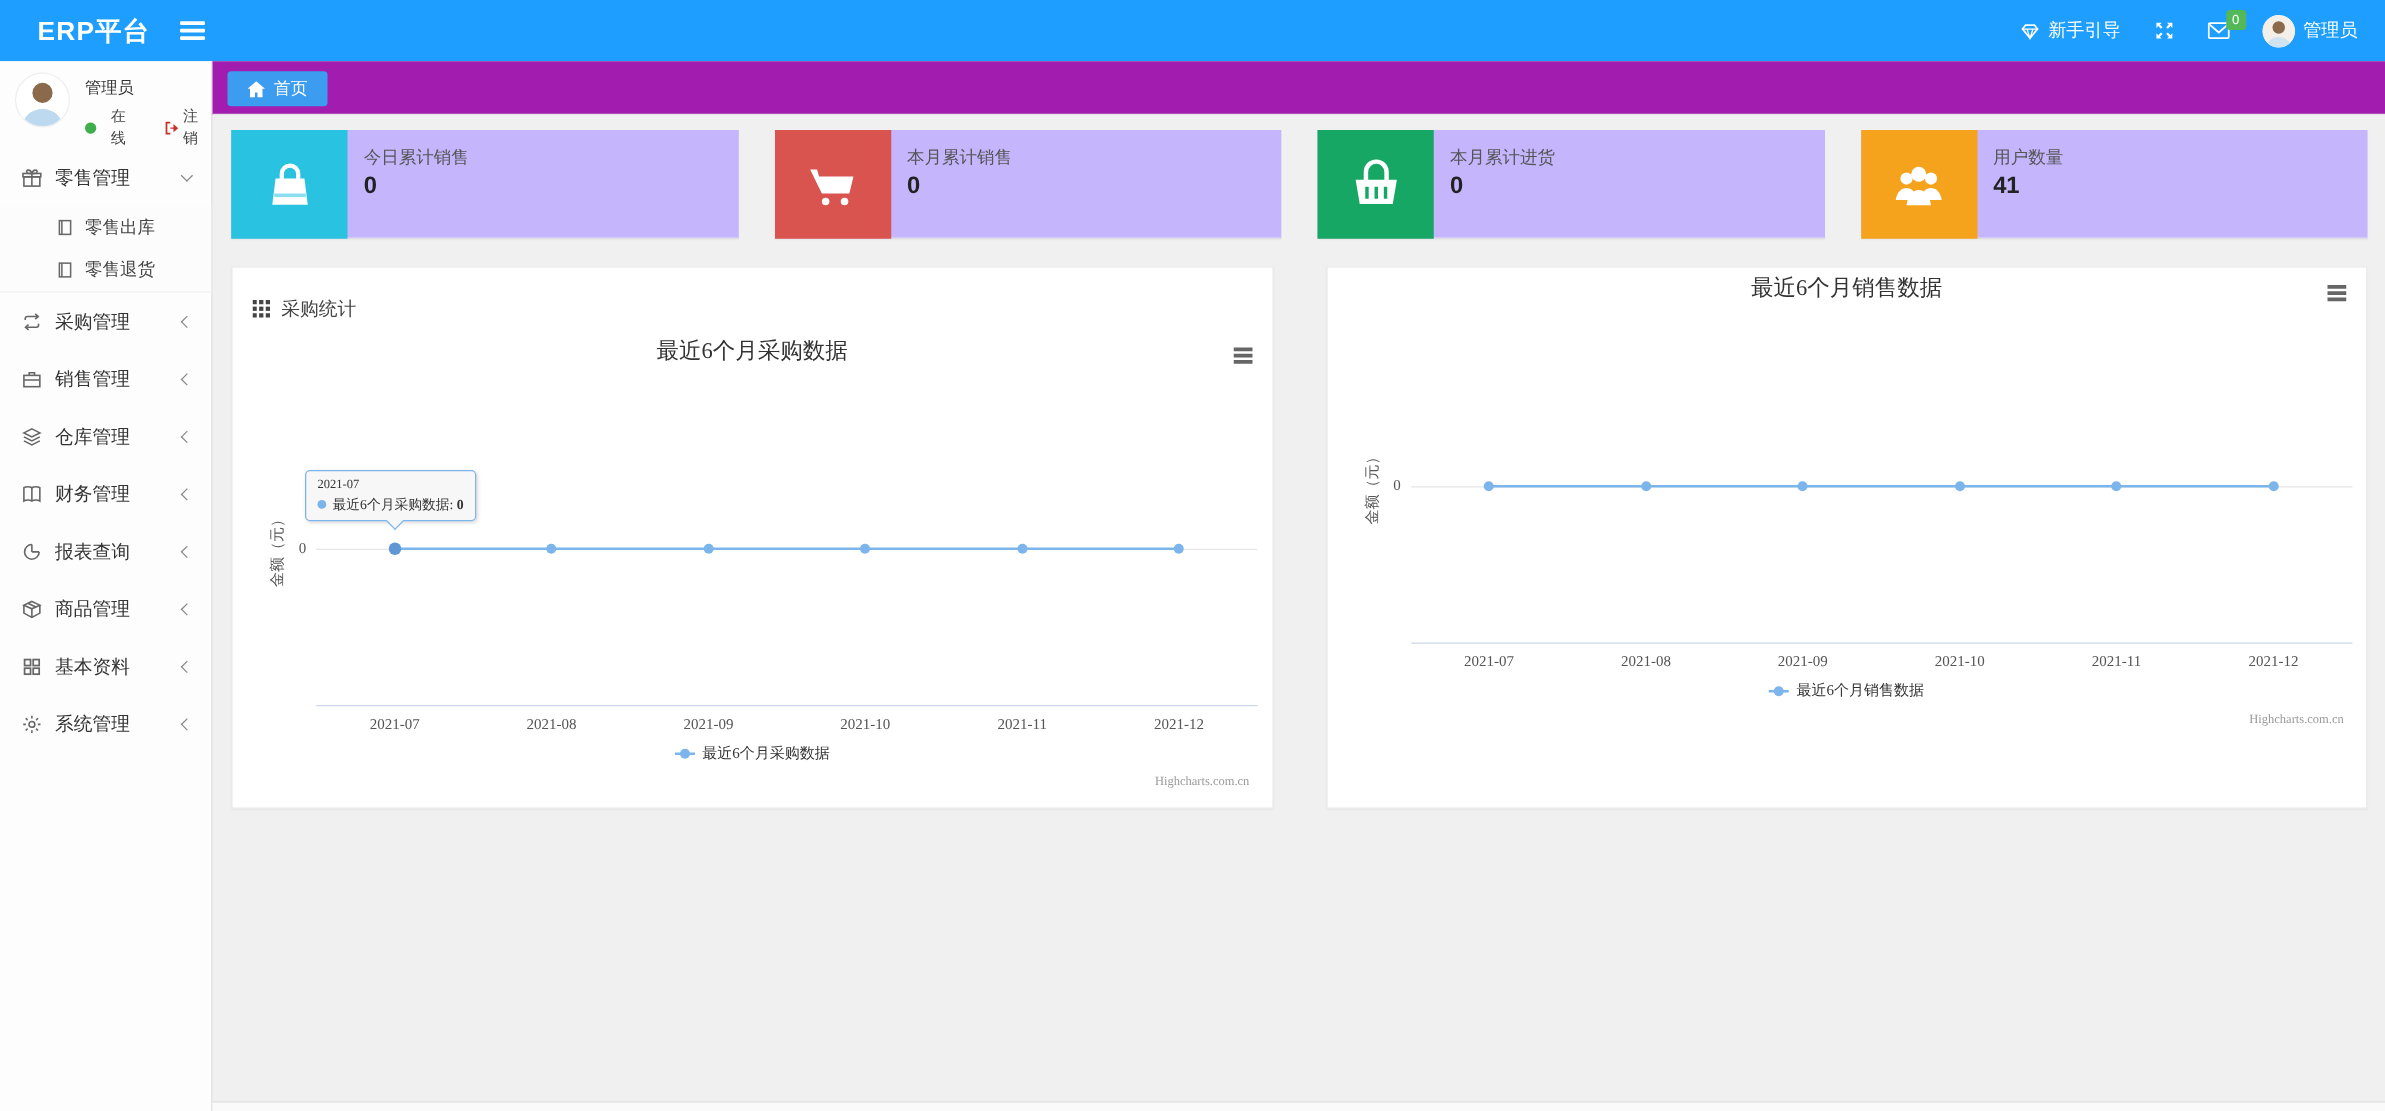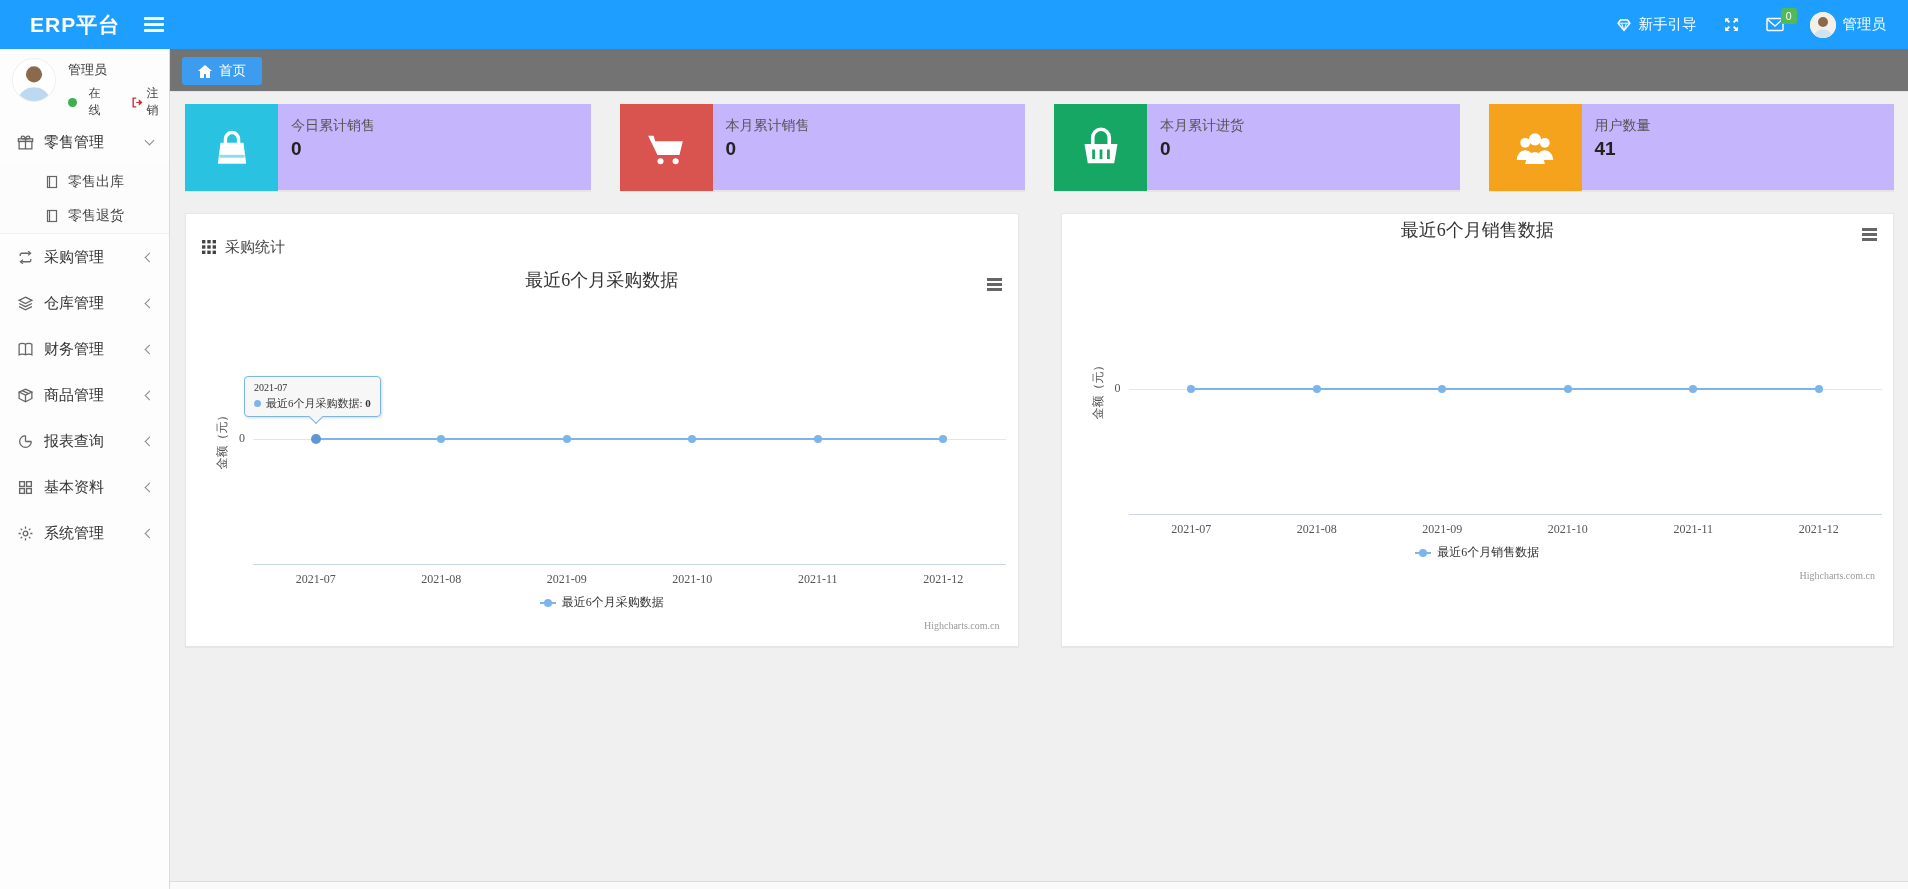--- a/index.html
+++ b/index.html
@@ -38,21 +38,21 @@
   .menu-item .mi-label { font-size:15px; flex:1; }
   .chev { width:7px; height:7px; border-left:1.6px solid #888; border-bottom:1.6px solid #888; flex:none; }
   .chev.left { transform:rotate(45deg); }
   .chev.down { transform:rotate(-45deg); margin-top:-3px; }
   .submenu { background:#fcfcfc; border-bottom:1px solid #f1f1f1; }
   .submenu-item { height:34px; display:flex; align-items:center; padding-left:45px; cursor:pointer; color:#444; }
   .submenu-item .mi-icon { width:14px; height:14px; margin-right:9px; }
   .submenu-item .mi-label { font-size:14px; }
 
   
-  .crumb-strip { height:43px; background:#737373; border-bottom:1px solid #e3e3e3; position:relative;text-align:right; }
+  .crumb-strip { height:43px; background:#a21caf; border-bottom:1px solid #e3e3e3; position:relative;text-align:right; }
   .home-tab { position:absolute; left:12px; top:8px; height:28px; padding:0 16px; background:#3c9cf0;
     border-radius:3px; color:#fff; font-size:13.5px; display:flex; align-items:center; gap:7px; cursor:pointer; }
 
   
   .content { padding:12px 14px 0 15px; }
   .cards { display:flex; gap:29px; }
   .card { flex:1; height:87px; background:#c4b5fd; display:flex; border-bottom:1px solid #e4e4e4;
     box-shadow:0 1px 1px rgba(0,0,0,.04); }
   .card-icon { width:93px; height:87px; flex:none; display:flex; align-items:center; justify-content:center; }
   .card-body { padding:13px 0 0 13px; }
@@ -183,63 +183,73 @@
               <path d="M3 6.5v-1A1.5 1.5 0 0 1 4.5 4H12"></path>
               <path d="M10.5 2 12.8 4 10.5 6"></path>
               <path d="M13 9.5v1a1.5 1.5 0 0 1-1.5 1.5H4"></path>
               <path d="M5.5 14 3.2 12 5.5 10"></path>
             </svg>
         </span>
         <span class="mi-label">采购管理</span>
         <span class="chev left"></span>
       </div>
 
+      <div class="menu-item">
+        <span class="mi-icon">
+          <svg width="17" height="17" viewBox="0 0 16 16" fill="none" stroke="#666" stroke-width="1.2">
+              <rect x="2" y="5" width="12" height="8.5"></rect>
+              <path d="M6 5V3h4v2M2 8.5h12"></path>
+            </svg>
+        </span>
+        <span class="mi-label">销售管理</span>
+        <span class="chev left"></span>
+      </div>
 
       <div class="menu-item">
         <span class="mi-icon">
           <svg width="17" height="17" viewBox="0 0 16 16" fill="none" stroke="#666" stroke-width="1.2">
               <path d="M8 2 14 5 8 8 2 5z"></path>
               <path d="M2 8l6 3 6-3M2 11l6 3 6-3"></path>
             </svg>
         </span>
         <span class="mi-label">仓库管理</span>
         <span class="chev left"></span>
       </div>
 
       <div class="menu-item">
         <span class="mi-icon">
           <svg width="17" height="17" viewBox="0 0 16 16" fill="none" stroke="#666" stroke-width="1.2">
               <path d="M8 3C6.5 2 3.5 2 2 3v10c1.5-1 4.5-1 6 0 1.5-1 4.5-1 6 0V3c-1.5-1-4.5-1-6 0z"></path>
               <path d="M8 3v10"></path>
             </svg>
         </span>
         <span class="mi-label">财务管理</span>
+        <span class="chev left"></span>
+      </div>
+
+      <div class="menu-item">
+        <span class="mi-icon">
+          <svg width="17" height="17" viewBox="0 0 16 16" fill="none" stroke="#666" stroke-width="1.2">
+              <path d="M13.5 8A5.5 5.5 0 1 1 8 2.5"></path>
+              <path d="M8 8V2.5M8 8h5.5"></path>
+            </svg>
+        </span>
+        <span class="mi-label">报表查询</span>
         <span class="chev left"></span>
       </div>
 
       <div class="menu-item">
         <span class="mi-icon">
           <svg width="17" height="17" viewBox="0 0 16 16" fill="none" stroke="#666" stroke-width="1.2">
               <path d="M8 2 14 4.8 8 7.6 2 4.8z"></path>
               <path d="M2 4.8v6L8 14l6-3.2v-6M8 7.6V14"></path>
               <path d="M5 3.4l6 2.8"></path>
             </svg>
         </span>
         <span class="mi-label">商品管理</span>
-        <span class="chev left"></span>
-      </div>
-
-      <div class="menu-item">
-        <span class="mi-icon">
-          <svg width="17" height="17" viewBox="0 0 16 16" fill="none" stroke="#666" stroke-width="1.2">
-              <path d="M13.5 8A5.5 5.5 0 1 1 8 2.5"></path>
-              <path d="M8 8V2.5M8 8h5.5"></path>
-            </svg>
-        </span>
-        <span class="mi-label">报表查询</span>
         <span class="chev left"></span>
       </div>
 
       <div class="menu-item">
         <span class="mi-icon">
           <svg width="17" height="17" viewBox="0 0 16 16" fill="none" stroke="#666" stroke-width="1.3">
               <rect x="2.5" y="2.5" width="4.5" height="4.5"></rect>
               <rect x="9" y="2.5" width="4.5" height="4.5"></rect>
               <rect x="2.5" y="9" width="4.5" height="4.5"></rect>
               <rect x="9" y="9" width="4.5" height="4.5"></rect>

